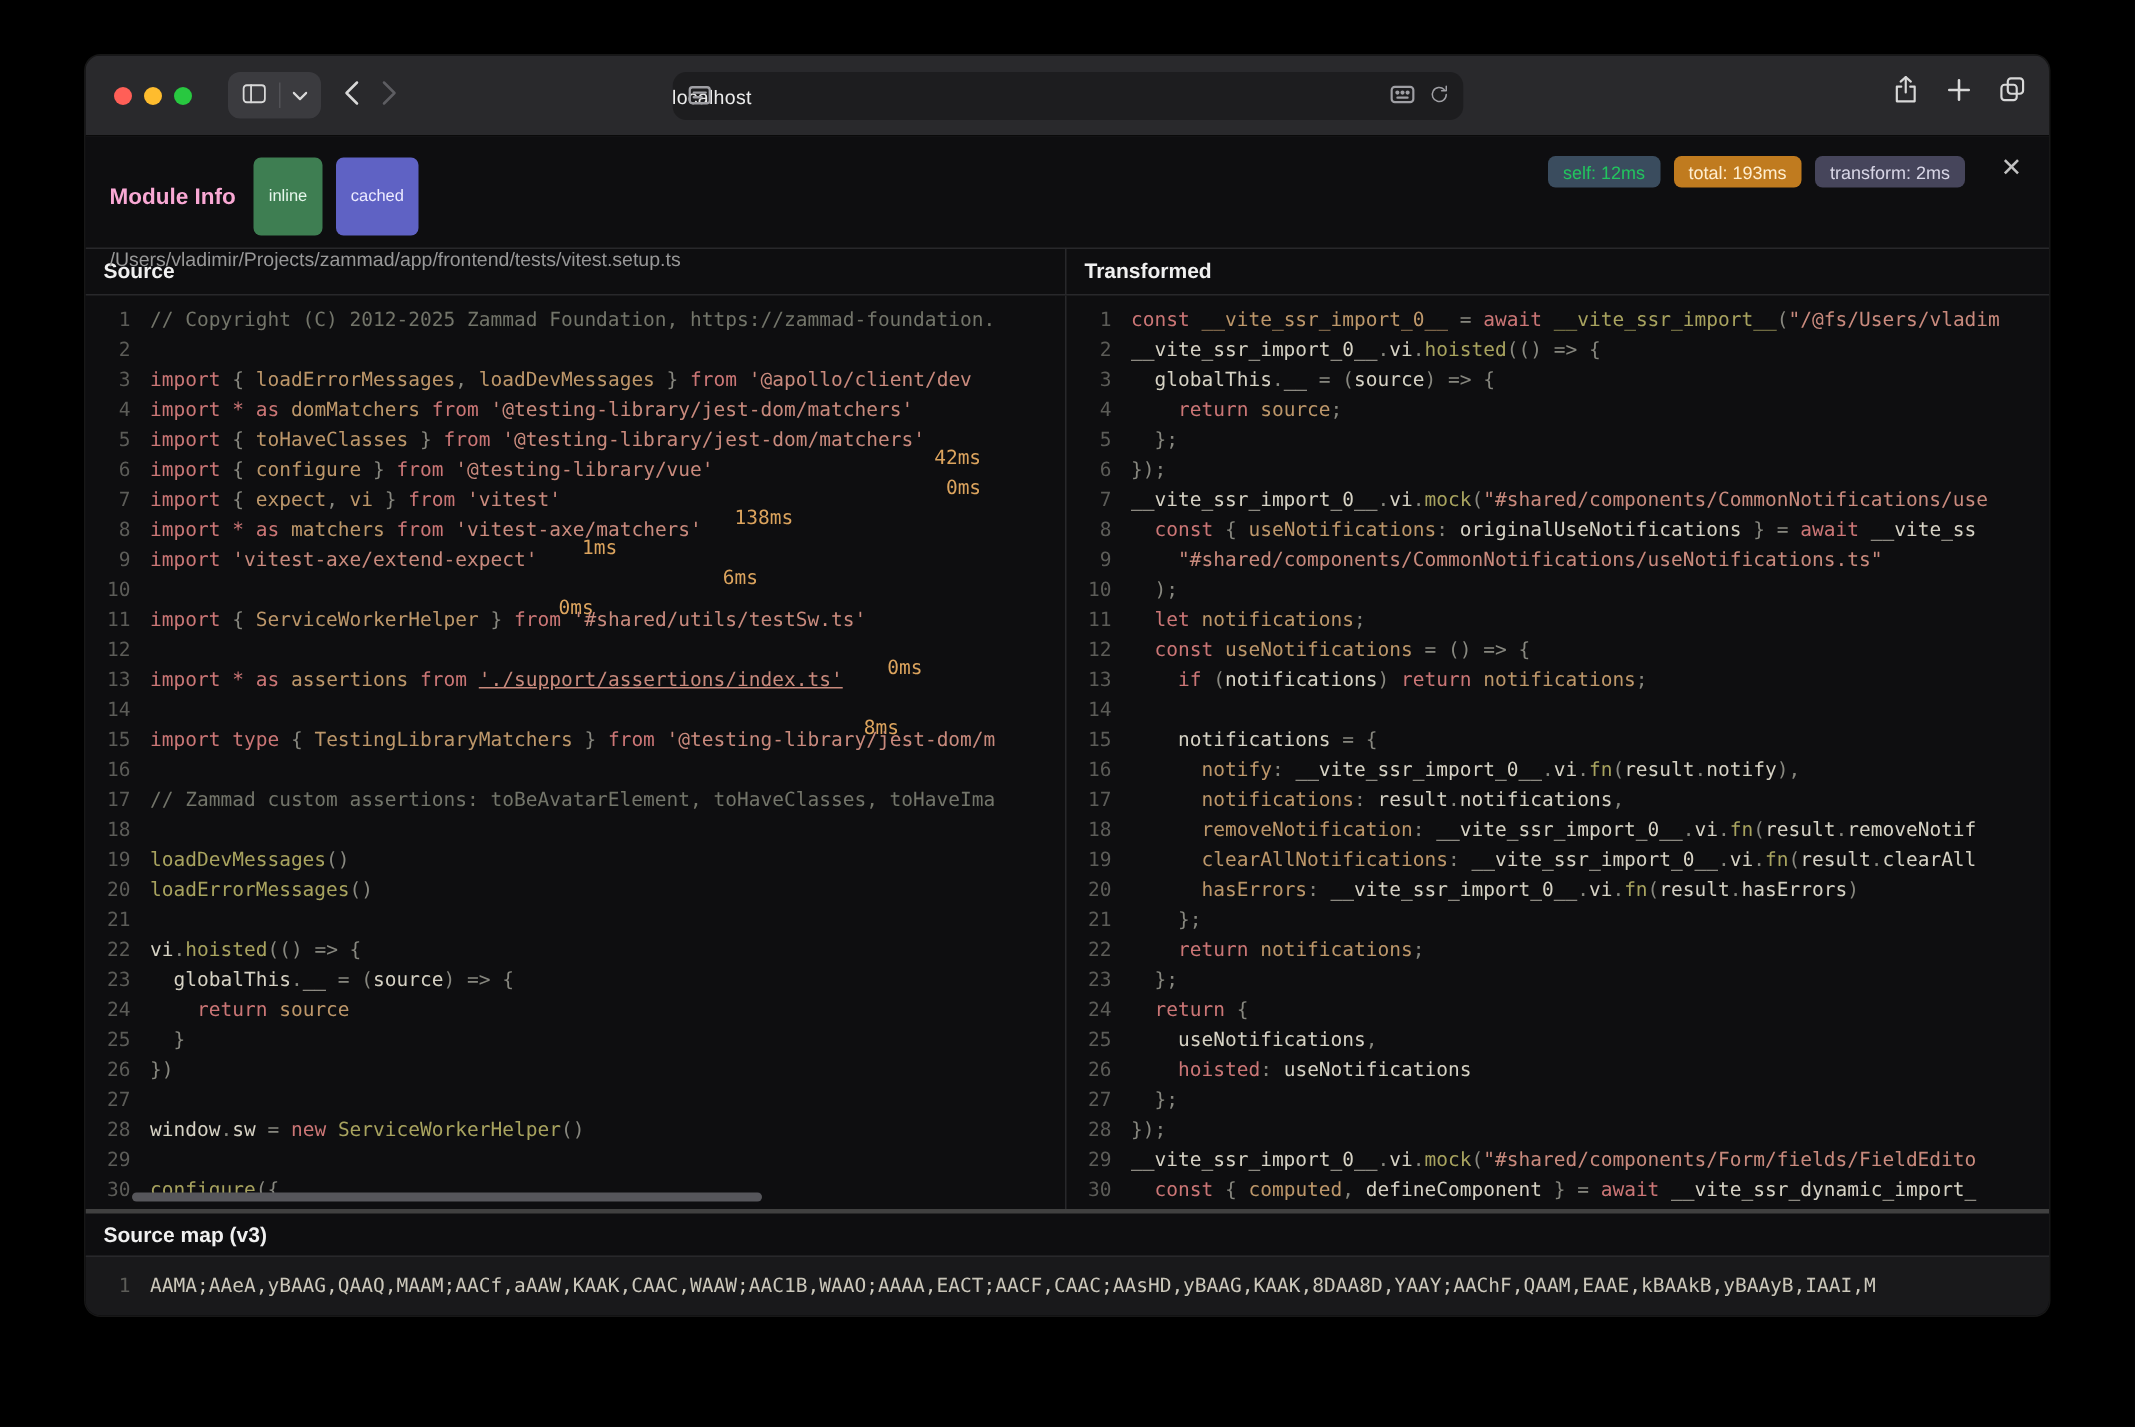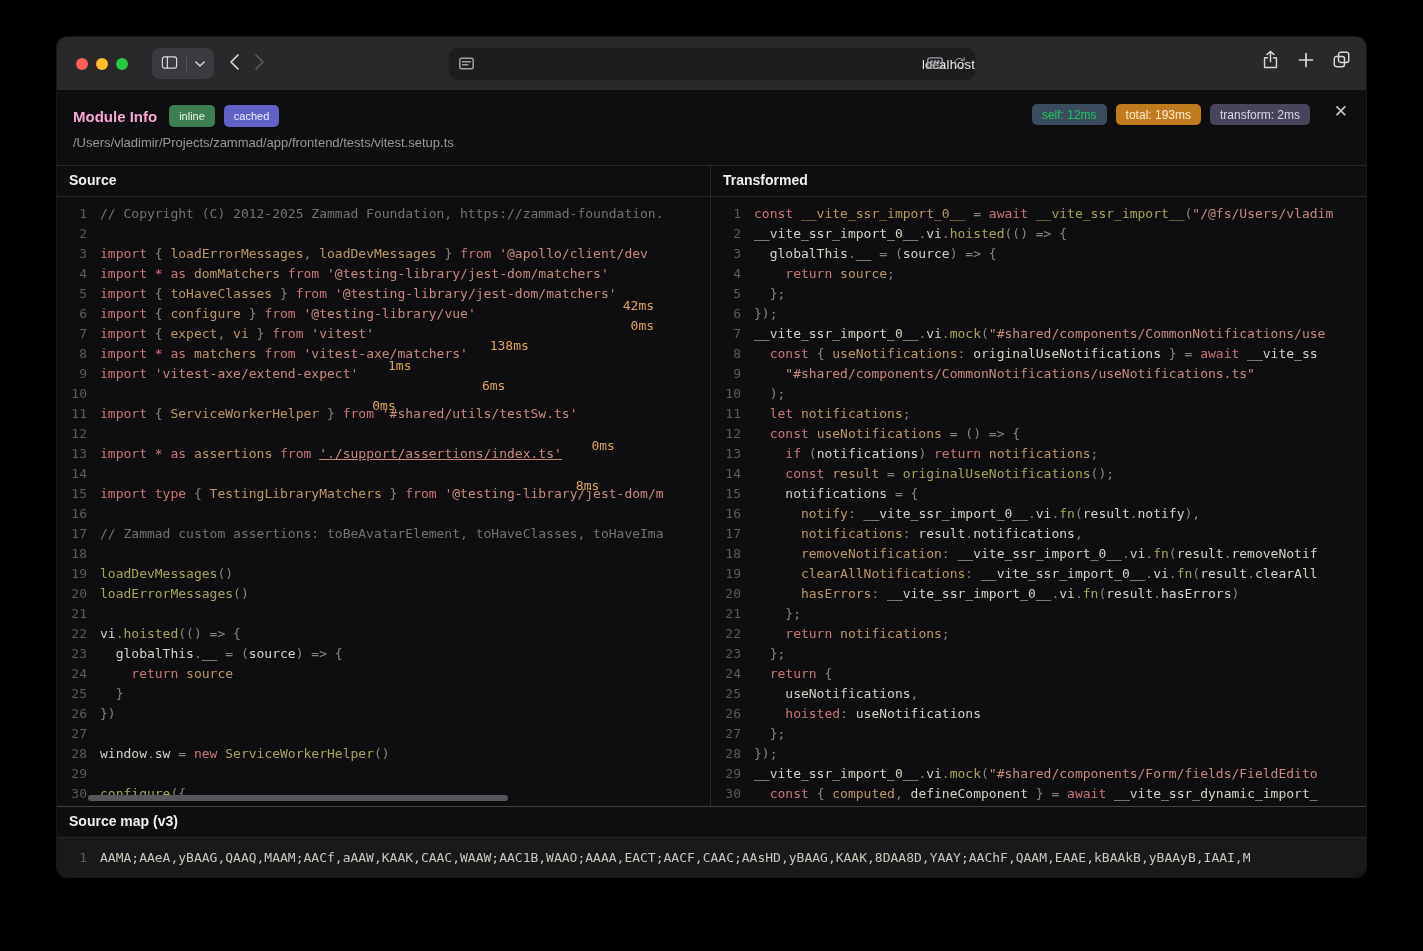--- a/index.html
+++ b/index.html
@@ -19,37 +19,37 @@
   .light.red { background:#ff5f57; } .light.yellow { background:#febc2e; } .light.green { background:#28c840; }
 
   .sidebar-btn { margin-left:24px; height:31px; background:#3b3b3f; border-radius:8px;
     display:flex; align-items:center; padding:0 9px; gap:8px; border:none; cursor:pointer; }
   .sb-div { width:1px; height:17px; background:#525257; }
   .navbtn { background:none; border:none; margin-left:14px; cursor:pointer; display:flex; align-items:center; }
 
   .urlbar { position:absolute; left:50%; top:11px; transform:translateX(-50%); width:527px; height:32px;
     background:#1d1d1f; border-radius:9px; display:flex; align-items:center; cursor:text; }
   .url-left { position:absolute; left:10px; top:8px; }
-  .url-text { flex:1; text-align:right; color:#ececec; font-size:13px; letter-spacing:.2px; }
+  .url-text { flex:1; text-align:left; color:#ececec; font-size:13px; letter-spacing:.2px; }
   .url-right { position:absolute; right:9px; top:8px; display:flex; gap:9px; align-items:center; }
 
   .right-cluster { position:absolute; right:13px; top:10px; display:flex; gap:13px; }
   .toolbtn { background:none; border:none; cursor:pointer; display:flex; align-items:center; padding:3px; }
 
   svg.ic { stroke:#d8d8d8; fill:none; stroke-width:1.7; stroke-linecap:round; stroke-linejoin:round; }
   svg.ic.dim { stroke:#5d5d62; }
   svg.ic.soft { stroke:#9f9fa4; }
 
   
   .page { height:786px; display:flex; flex-direction:column; background:#0e0e10; color:#e8e8e8; }
 
   .mod-header { position:relative; height:74px; padding:14px 16px 0 16px; flex:none; }
   .title-row { display:flex; align-items:center; gap:12px; }
   .page-title { font-size:15px; font-weight:700; color:#f9a8d4; }
-  .badge { font-size:11px; padding:5px 10px; border-radius:5px; font-weight:400; }
+  .badge { font-size:11px; padding:20px 10px; border-radius:5px; font-weight:400; }
   .bg-green { background:#3e7e52; color:#e6f7ec; }
   .bg-purple { background:#5f62c4; color:#ecebff; }
   .filepath { margin-top:8px; font-size:13px; color:#989898; }
   .pills { position:absolute; right:56px; top:13px; display:flex; gap:9px; }
   .pill { font-size:12px; padding:3.5px 10px; border-radius:5px; }
   .pill-blue { background:#3a4c5e; color:#22c55e; }
   .pill-orange { background:#c07b1f; color:#ffeed0; }
   .pill-gray { background:#46455b; color:#d8d6e6; }
   .close-btn { position:absolute; right:14px; top:8px; background:none; border:none; color:#c2c2c2;
     font-size:17px; cursor:pointer; padding:4px; line-height:1; }
@@ -74,21 +74,21 @@
   .tk-str { color:#c98a7d; }
   .tk-fn { color:#a8a35f; }
   .tk-id { color:#bd976a; }
   .tk-cm { color:#73756a; }
   .tk-pn { color:#87877f; }
   .tk-link { text-decoration:underline; cursor:pointer; }
 
   .hscroll { position:absolute; left:31px; bottom:5px; width:420px; height:6px; border-radius:3px;
     background:#56565b; cursor:pointer; }
 
-  .map-head { height:31px; flex:none; border-top:1px solid #404040; padding:6px 12px;
+  .map-head { height:31px; flex:none; border-top:3px solid #404040; padding:6px 12px;
     font-size:14px; font-weight:700; color:#f0f0f0; }
   .map-body { flex:1; border-top:1px solid #28282b; background:#19191b; display:flex; align-items:center;
     overflow:hidden; font-family:"DejaVu Sans Mono","Liberation Mono",monospace; font-size:13px; white-space:pre; }
   .map-ln { flex:none; width:30px; text-align:right; color:#5c5c58; margin-right:13px; }
   .map-txt { color:#cbc7ba; white-space:pre; }
 </style>
 </head>
 <body>
 
 <div class="window">
@@ -253,21 +253,21 @@
           <div class="code-line"><span class="ln">4</span><span class="cd">    <span class="tk-kw">return</span> <span class="tk-id">source</span><span class="tk-pn">;</span></span></div>
           <div class="code-line"><span class="ln">5</span><span class="cd">  <span class="tk-pn">};</span></span></div>
           <div class="code-line"><span class="ln">6</span><span class="cd"><span class="tk-pn">});</span></span></div>
           <div class="code-line"><span class="ln">7</span><span class="cd">__vite_ssr_import_0__<span class="tk-pn">.</span>vi<span class="tk-pn">.</span><span class="tk-fn">mock</span><span class="tk-pn">(</span><span class="tk-str">"#shared/components/CommonNotifications/use</span></span></div>
           <div class="code-line"><span class="ln">8</span><span class="cd">  <span class="tk-kw">const</span> <span class="tk-pn">{</span> <span class="tk-id">useNotifications</span><span class="tk-pn">:</span> originalUseNotifications <span class="tk-pn">}</span> <span class="tk-pn">=</span> <span class="tk-kw">await</span> __vite_ss</span></div>
           <div class="code-line"><span class="ln">9</span><span class="cd">    <span class="tk-str">"#shared/components/CommonNotifications/useNotifications.ts"</span></span></div>
           <div class="code-line"><span class="ln">10</span><span class="cd">  <span class="tk-pn">);</span></span></div>
           <div class="code-line"><span class="ln">11</span><span class="cd">  <span class="tk-kw">let</span> <span class="tk-id">notifications</span><span class="tk-pn">;</span></span></div>
           <div class="code-line"><span class="ln">12</span><span class="cd">  <span class="tk-kw">const</span> <span class="tk-id">useNotifications</span> <span class="tk-pn">=</span> <span class="tk-pn">()</span> <span class="tk-pn">=&gt;</span> <span class="tk-pn">{</span></span></div>
           <div class="code-line"><span class="ln">13</span><span class="cd">    <span class="tk-kw">if</span> <span class="tk-pn">(</span>notifications<span class="tk-pn">)</span> <span class="tk-kw">return</span> <span class="tk-id">notifications</span><span class="tk-pn">;</span></span></div>
-          <div class="code-line"><span class="ln">14</span><span class="cd">    <span class="tk-kw">const</span> <span class="tk-id">result</span> <span class="tk-pn">=</span> <span class="tk-fn">originalUseNotifications</span><span class="tk-pn">();</span></span></div>
+          <div class="code-line"><span class="ln">14</span></div>
           <div class="code-line"><span class="ln">15</span><span class="cd">    notifications <span class="tk-pn">=</span> <span class="tk-pn">{</span></span></div>
           <div class="code-line"><span class="ln">16</span><span class="cd">      <span class="tk-id">notify</span><span class="tk-pn">:</span> __vite_ssr_import_0__<span class="tk-pn">.</span>vi<span class="tk-pn">.</span><span class="tk-fn">fn</span><span class="tk-pn">(</span>result<span class="tk-pn">.</span>notify<span class="tk-pn">),</span></span></div>
           <div class="code-line"><span class="ln">17</span><span class="cd">      <span class="tk-id">notifications</span><span class="tk-pn">:</span> result<span class="tk-pn">.</span>notifications<span class="tk-pn">,</span></span></div>
           <div class="code-line"><span class="ln">18</span><span class="cd">      <span class="tk-id">removeNotification</span><span class="tk-pn">:</span> __vite_ssr_import_0__<span class="tk-pn">.</span>vi<span class="tk-pn">.</span><span class="tk-fn">fn</span><span class="tk-pn">(</span>result<span class="tk-pn">.</span>removeNotif</span></div>
           <div class="code-line"><span class="ln">19</span><span class="cd">      <span class="tk-id">clearAllNotifications</span><span class="tk-pn">:</span> __vite_ssr_import_0__<span class="tk-pn">.</span>vi<span class="tk-pn">.</span><span class="tk-fn">fn</span><span class="tk-pn">(</span>result<span class="tk-pn">.</span>clearAll</span></div>
           <div class="code-line"><span class="ln">20</span><span class="cd">      <span class="tk-id">hasErrors</span><span class="tk-pn">:</span> __vite_ssr_import_0__<span class="tk-pn">.</span>vi<span class="tk-pn">.</span><span class="tk-fn">fn</span><span class="tk-pn">(</span>result<span class="tk-pn">.</span>hasErrors<span class="tk-pn">)</span></span></div>
           <div class="code-line"><span class="ln">21</span><span class="cd">    <span class="tk-pn">};</span></span></div>
           <div class="code-line"><span class="ln">22</span><span class="cd">    <span class="tk-kw">return</span> <span class="tk-id">notifications</span><span class="tk-pn">;</span></span></div>
           <div class="code-line"><span class="ln">23</span><span class="cd">  <span class="tk-pn">};</span></span></div>
           <div class="code-line"><span class="ln">24</span><span class="cd">  <span class="tk-kw">return</span> <span class="tk-pn">{</span></span></div>

